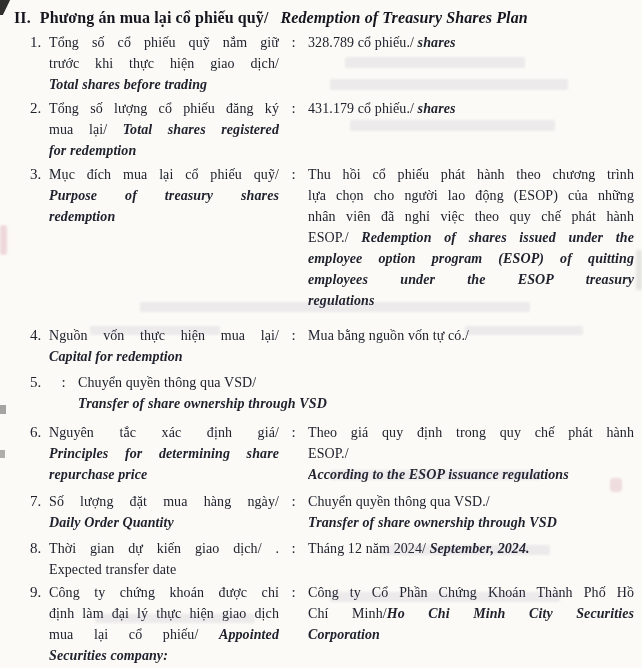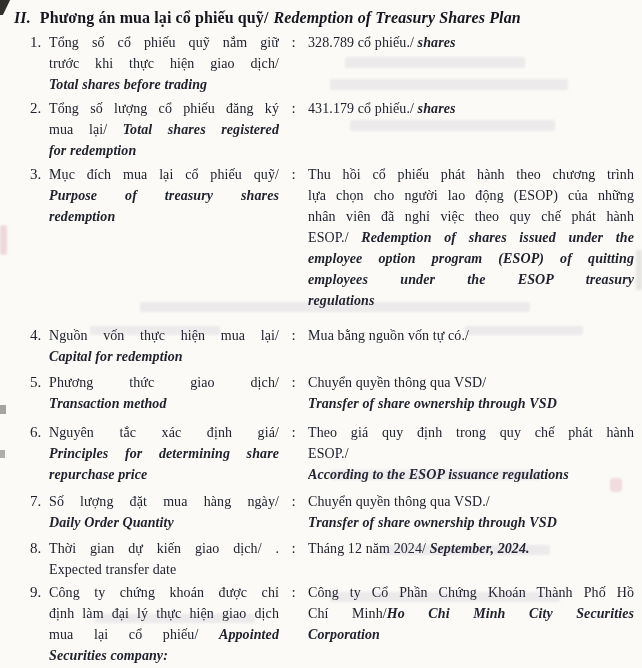--- a/index.html
+++ b/index.html
@@ -12,22 +12,22 @@
   }
   .doc{position:relative;width:642px;height:668px;}
 
   
   .heading{
     padding:7px 8px 0 14px;
     font-size:16px;font-weight:700;color:#15161f;
     line-height:22px;
     letter-spacing:.1px;
   }
-  .heading .h-num{margin-right:9px;font-style:italic;}
-  .heading .h-vi{margin-right:5px;}
+  .heading .h-num{margin-right:9px;}
+  .heading .h-vi{margin-right:12px;}
   .heading .h-en{font-style:italic;}
 
   
   .items{margin:3px 6px 0 30px;}
   .row{display:flex;align-items:flex-start;}
   .row + .row{margin-top:3px;}
   .row:nth-child(4){margin-top:14px;}
   .row:nth-child(5){margin-top:5px;}
   .row:nth-child(6){margin-top:8px;}
   .row:nth-child(7){margin-top:6px;}
@@ -148,24 +148,20 @@
           <div class="line j"><span>Nguồn vốn thực hiện mua lại/</span></div>
           <div class="line"><span class="it">Capital for redemption</span></div>
         </div>
         <div class="colon">:</div>
         <div class="cell value">
           <div class="line"><span>Mua bằng nguồn vốn tự có./</span></div>
         </div>
       </div>
       <div class="row">
         <div class="num">5.</div>
-        <div class="cell label">
-          <div class="line j"><span>Phương thức giao dịch/</span></div>
-          <div class="line"><span class="it">Transaction method</span></div>
-        </div>
         <div class="colon">:</div>
         <div class="cell value">
           <div class="line"><span>Chuyển quyền thông qua VSD/</span></div>
           <div class="line"><span class="it">Transfer of share ownership through VSD</span></div>
         </div>
       </div>
       <div class="row">
         <div class="num">6.</div>
         <div class="cell label">
           <div class="line j"><span>Nguyên tắc xác định giá/</span></div>

